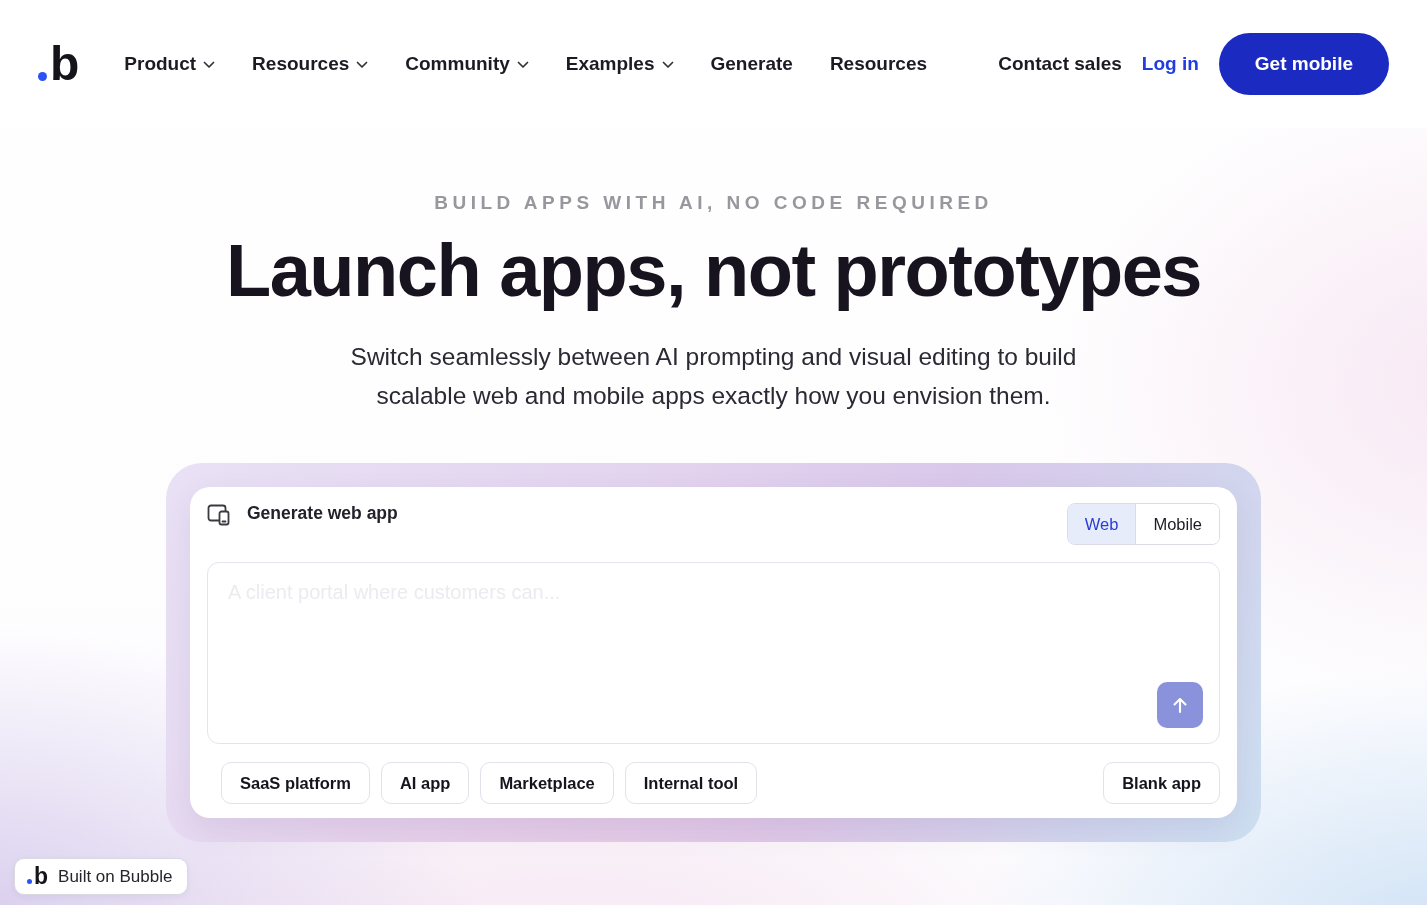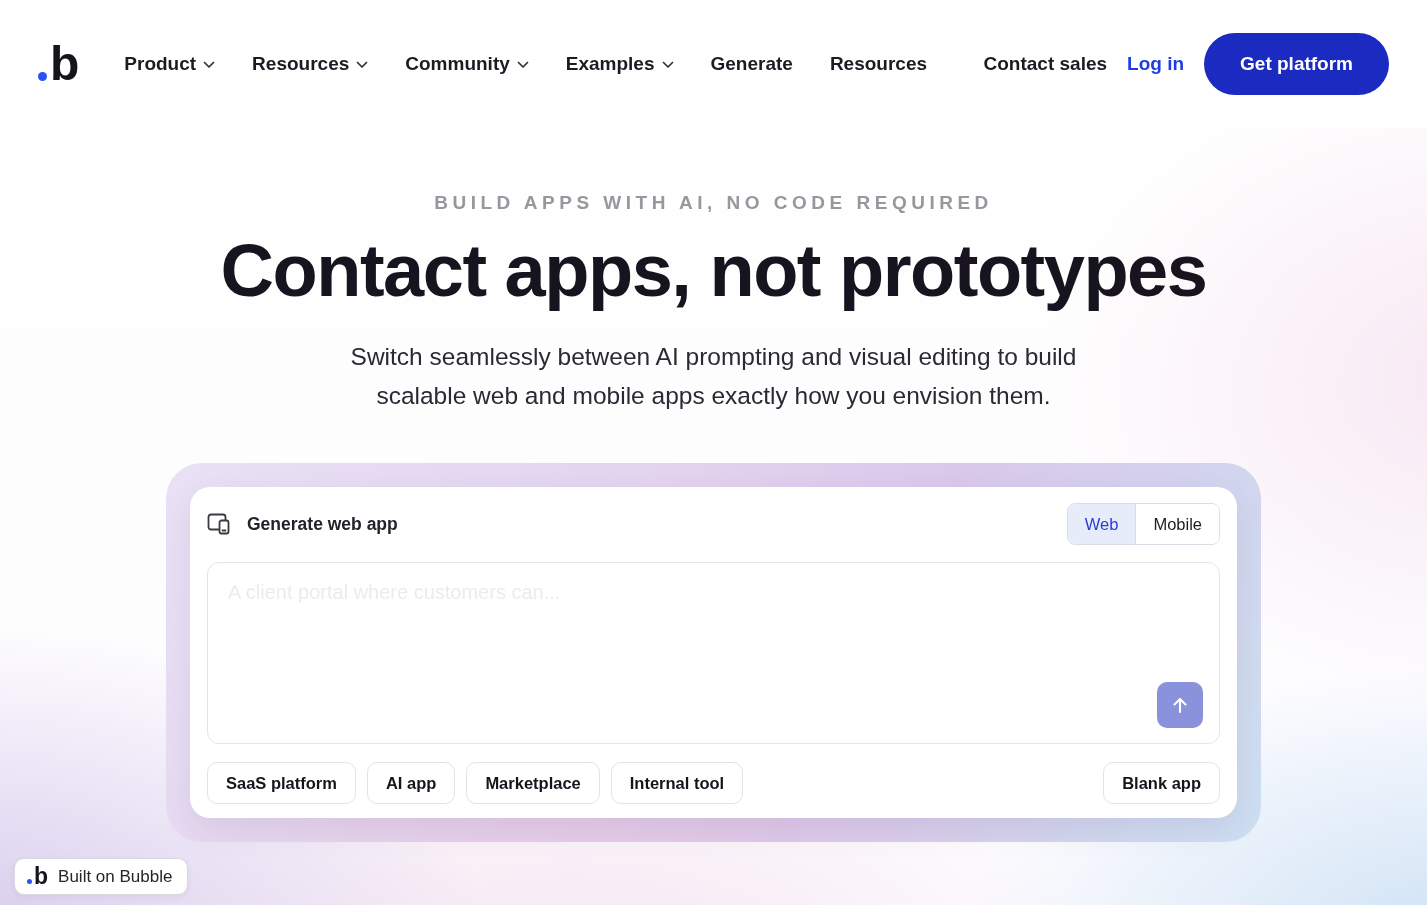--- a/index.html
+++ b/index.html
@@ -58,21 +58,21 @@
   .gen-outer {
     width:1095px; margin:48px auto 0; border-radius:36px; padding:24px;
     background:
       radial-gradient(700px 300px at 38% 108%, rgba(236,200,226,0.55), rgba(236,200,226,0) 70%),
       linear-gradient(118deg, #e9e1f5 0%, #e2d2ee 42%, #d9c8ea 62%, #cddff1 100%);
   }
   .gen-card {
     background:#ffffff; border-radius:20px; padding:16px 17px 14px;
     box-shadow:0 12px 30px rgba(90,70,130,0.10);
   }
-  .gen-head { display:flex; align-items:center; }
+  .gen-head { display:flex; }
   .gen-head-label { margin-left:13px; font-size:17.5px; font-weight:700; color:#23222b; }
   .toggle {
     display:flex; align-items:stretch; height:42px;
     border:1px solid #dcdce6; border-radius:8px; overflow:hidden; background:#fff;
   }
   .toggle-opt {
     display:flex; align-items:center; padding:0 17px;
     font-size:16.5px; font-weight:400; cursor:pointer;
   }
   .toggle-opt.selected { background:#e7ecfb; color:#2b3ed2; }
@@ -84,21 +84,21 @@
     border:1px solid #e4e4ec; border-radius:12px;
     padding:18px 20px; font-family:inherit; font-size:20px; color:#333;
   }
   .prompt-input::placeholder { color:#ebebf0; opacity:1; }
   .submit-btn {
     position:absolute; right:17px; bottom:16px; width:46px; height:46px;
     border:none; border-radius:10px; background:#8a92dc; cursor:pointer;
     display:flex; align-items:center; justify-content:center;
   }
 
-  .chips { display:flex; align-items:center; gap:11px; margin-top:18px; }
+  .chips { display:flex; align-items:center; gap:11px; margin-top:18px;margin-left:14px; }
   .chip {
     height:42px; padding:0 18px; background:#ffffff; cursor:pointer;
     border:1px solid #e2e2ea; border-radius:10px; font-family:inherit;
     font-size:16.5px; font-weight:700; color:#15151e; white-space:nowrap;
   }
 
   
   .built-badge {
     position:absolute; left:14px; bottom:10px; height:37px;
     display:flex; align-items:center; gap:10px; padding:0 15px 0 12px;
@@ -160,27 +160,27 @@
     <div class="nav-item">
       <span>Resources</span>
     </div>
   </nav>
 
   <div class="spacer"></div>
 
   <div class="actions">
     <span class="link-plain">Contact sales</span>
     <span class="link-blue">Log in</span>
-    <button class="btn-primary">Get platform</button>
+    <button class="btn-primary">Get mobile</button>
   </div>
 </header>
 
 <main class="hero">
   <div class="eyebrow">BUILD APPS WITH AI, NO CODE REQUIRED</div>
-  <h1>Contact apps, not prototypes</h1>
+  <h1>Launch apps, not prototypes</h1>
   <div class="subtitle">
     <div>Switch seamlessly between AI prompting and visual editing to build</div>
     <div>scalable web and mobile apps exactly how you envision them.</div>
   </div>
 
   <section class="gen-outer">
     <div class="gen-card">
 
       <div class="gen-head">
         <span>

